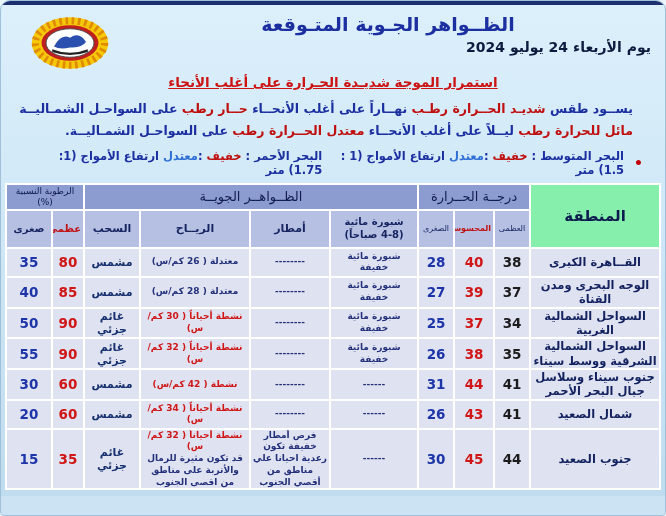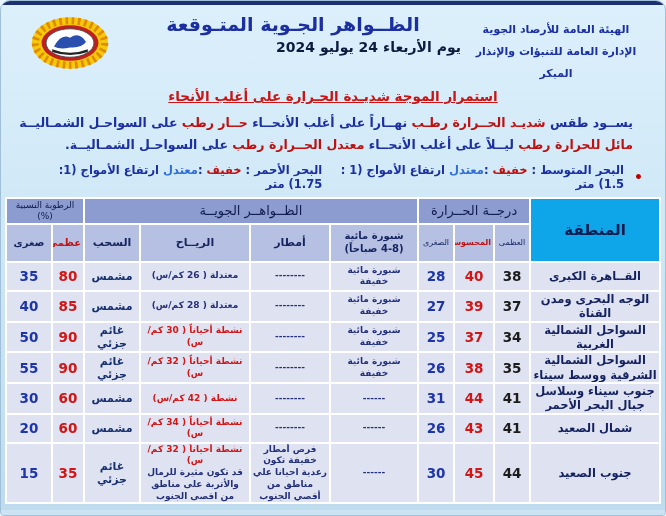--- a/index.html
+++ b/index.html
@@ -37,21 +37,21 @@
   .sea{display:flex;align-items:center;margin:7px 22px 0 30px;font-size:11.5px;font-weight:bold;}
   .sea .bullet{color:#c00000;font-size:14px;margin-left:10px;}
   .sea-items{display:flex;flex:1;justify-content:space-between;}
   
   table.wx{
     border-collapse:separate;border-spacing:2px;background:#ffffff;
     margin:6px auto 0 auto;table-layout:fixed;width:656px;
   }
   table.wx td, table.wx th{padding:0 2px;text-align:center;vertical-align:middle;overflow:hidden;}
   .h-group{background:#8d9cd0;color:#101c4e;font-size:13px;font-weight:normal;height:24px;}
-  .h-region{background:#0ea5e9;color:#0e1b4e;font-size:15px;font-weight:bold;}
+  .h-region{background:#86efac;color:#0e1b4e;font-size:15px;font-weight:bold;}
   .h-sub{background:#b5c0e3;height:36px;}
   .h-tiny{font-size:8px;color:#15235f;font-weight:normal;margin-left:20px;}
   .h-tiny-red{font-size:8px;color:#c01212;font-weight:bold;}
   .h-med{font-size:11px;font-weight:bold;color:#15235f;}
   .h-fog{font-size:10px;font-weight:bold;color:#15235f;line-height:1.25;}
   .h-rh{font-size:10px;font-weight:bold;}
   .h-rh-max{color:#c01212;margin-left:11px;} .h-rh-min{color:#15235f;}
   .h-rhgroup{font-size:9px;line-height:1.2;}
   tbody td{background:#dfe2f1;height:27px;}
   .c-region{font-weight:bold;font-size:11.5px;color:#13225f;line-height:1.25;}
@@ -70,24 +70,20 @@
   .sig{text-align:center;color:#17348f;font-weight:bold;}
   .sig .name{font-size:11px;} .sig-center{flex:1;}
 </style>
 </head>
 <body>
 
 <div class="page">
   <div class="topbar"></div>
 
   <div class="header">
-    <div class="authority">
-      <div>الهيئة العامة للأرصاد الجوية</div>
-      <div>الإدارة العامة للتنبؤات والإنذار المبكر</div>
-    </div>
     <div class="title-block">
       <div class="title">الظــواهر الجـوية المتـوقعة</div>
       <div class="date">يوم الأربعاء 24 يوليو 2024</div>
     </div>
     <div class="logo">
       <svg viewBox="0 0 90 62" width="80" height="56" aria-hidden="true">
         <ellipse cx="45" cy="31" rx="43" ry="29" fill="#f6c80a"></ellipse>
         <ellipse cx="45" cy="31" rx="39" ry="25" fill="none" stroke="#e08a00" stroke-width="8" stroke-dasharray="3 4"></ellipse>
         <ellipse cx="45" cy="31" rx="32" ry="20" fill="#bf1f1f"></ellipse>
         <ellipse cx="45" cy="31" rx="27" ry="16" fill="#ffffff" stroke="#444444" stroke-width="1"></ellipse>

